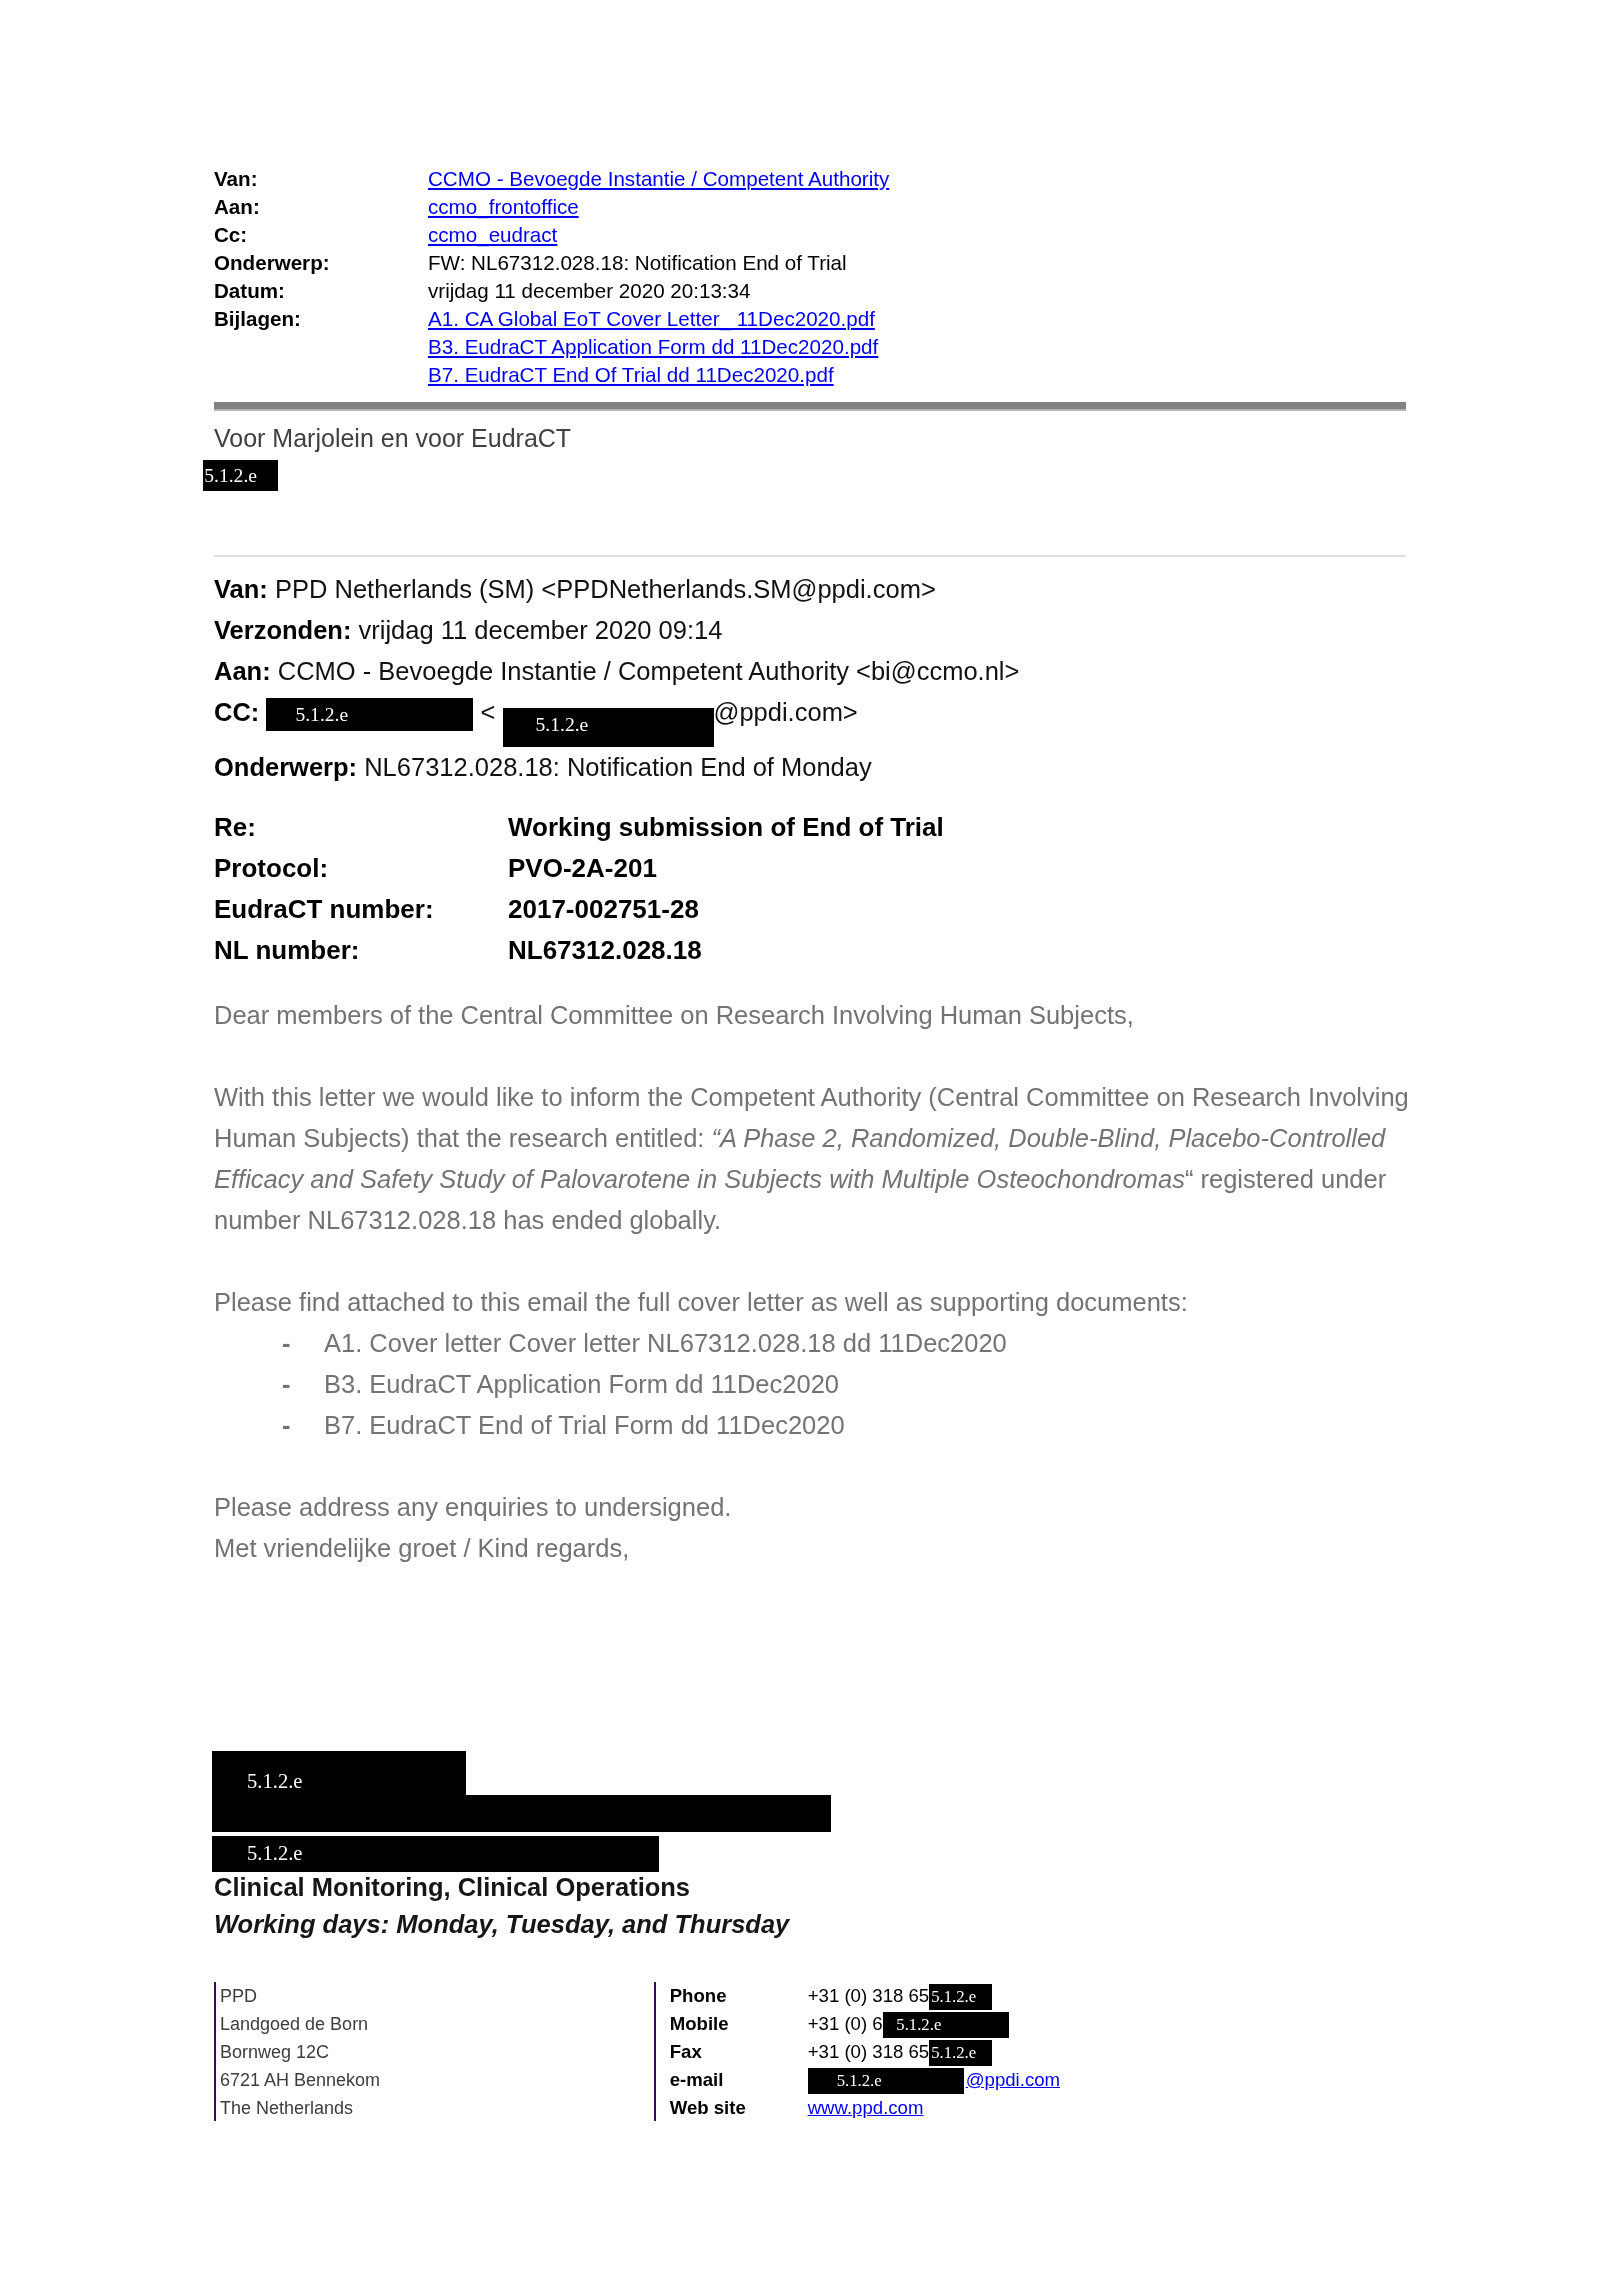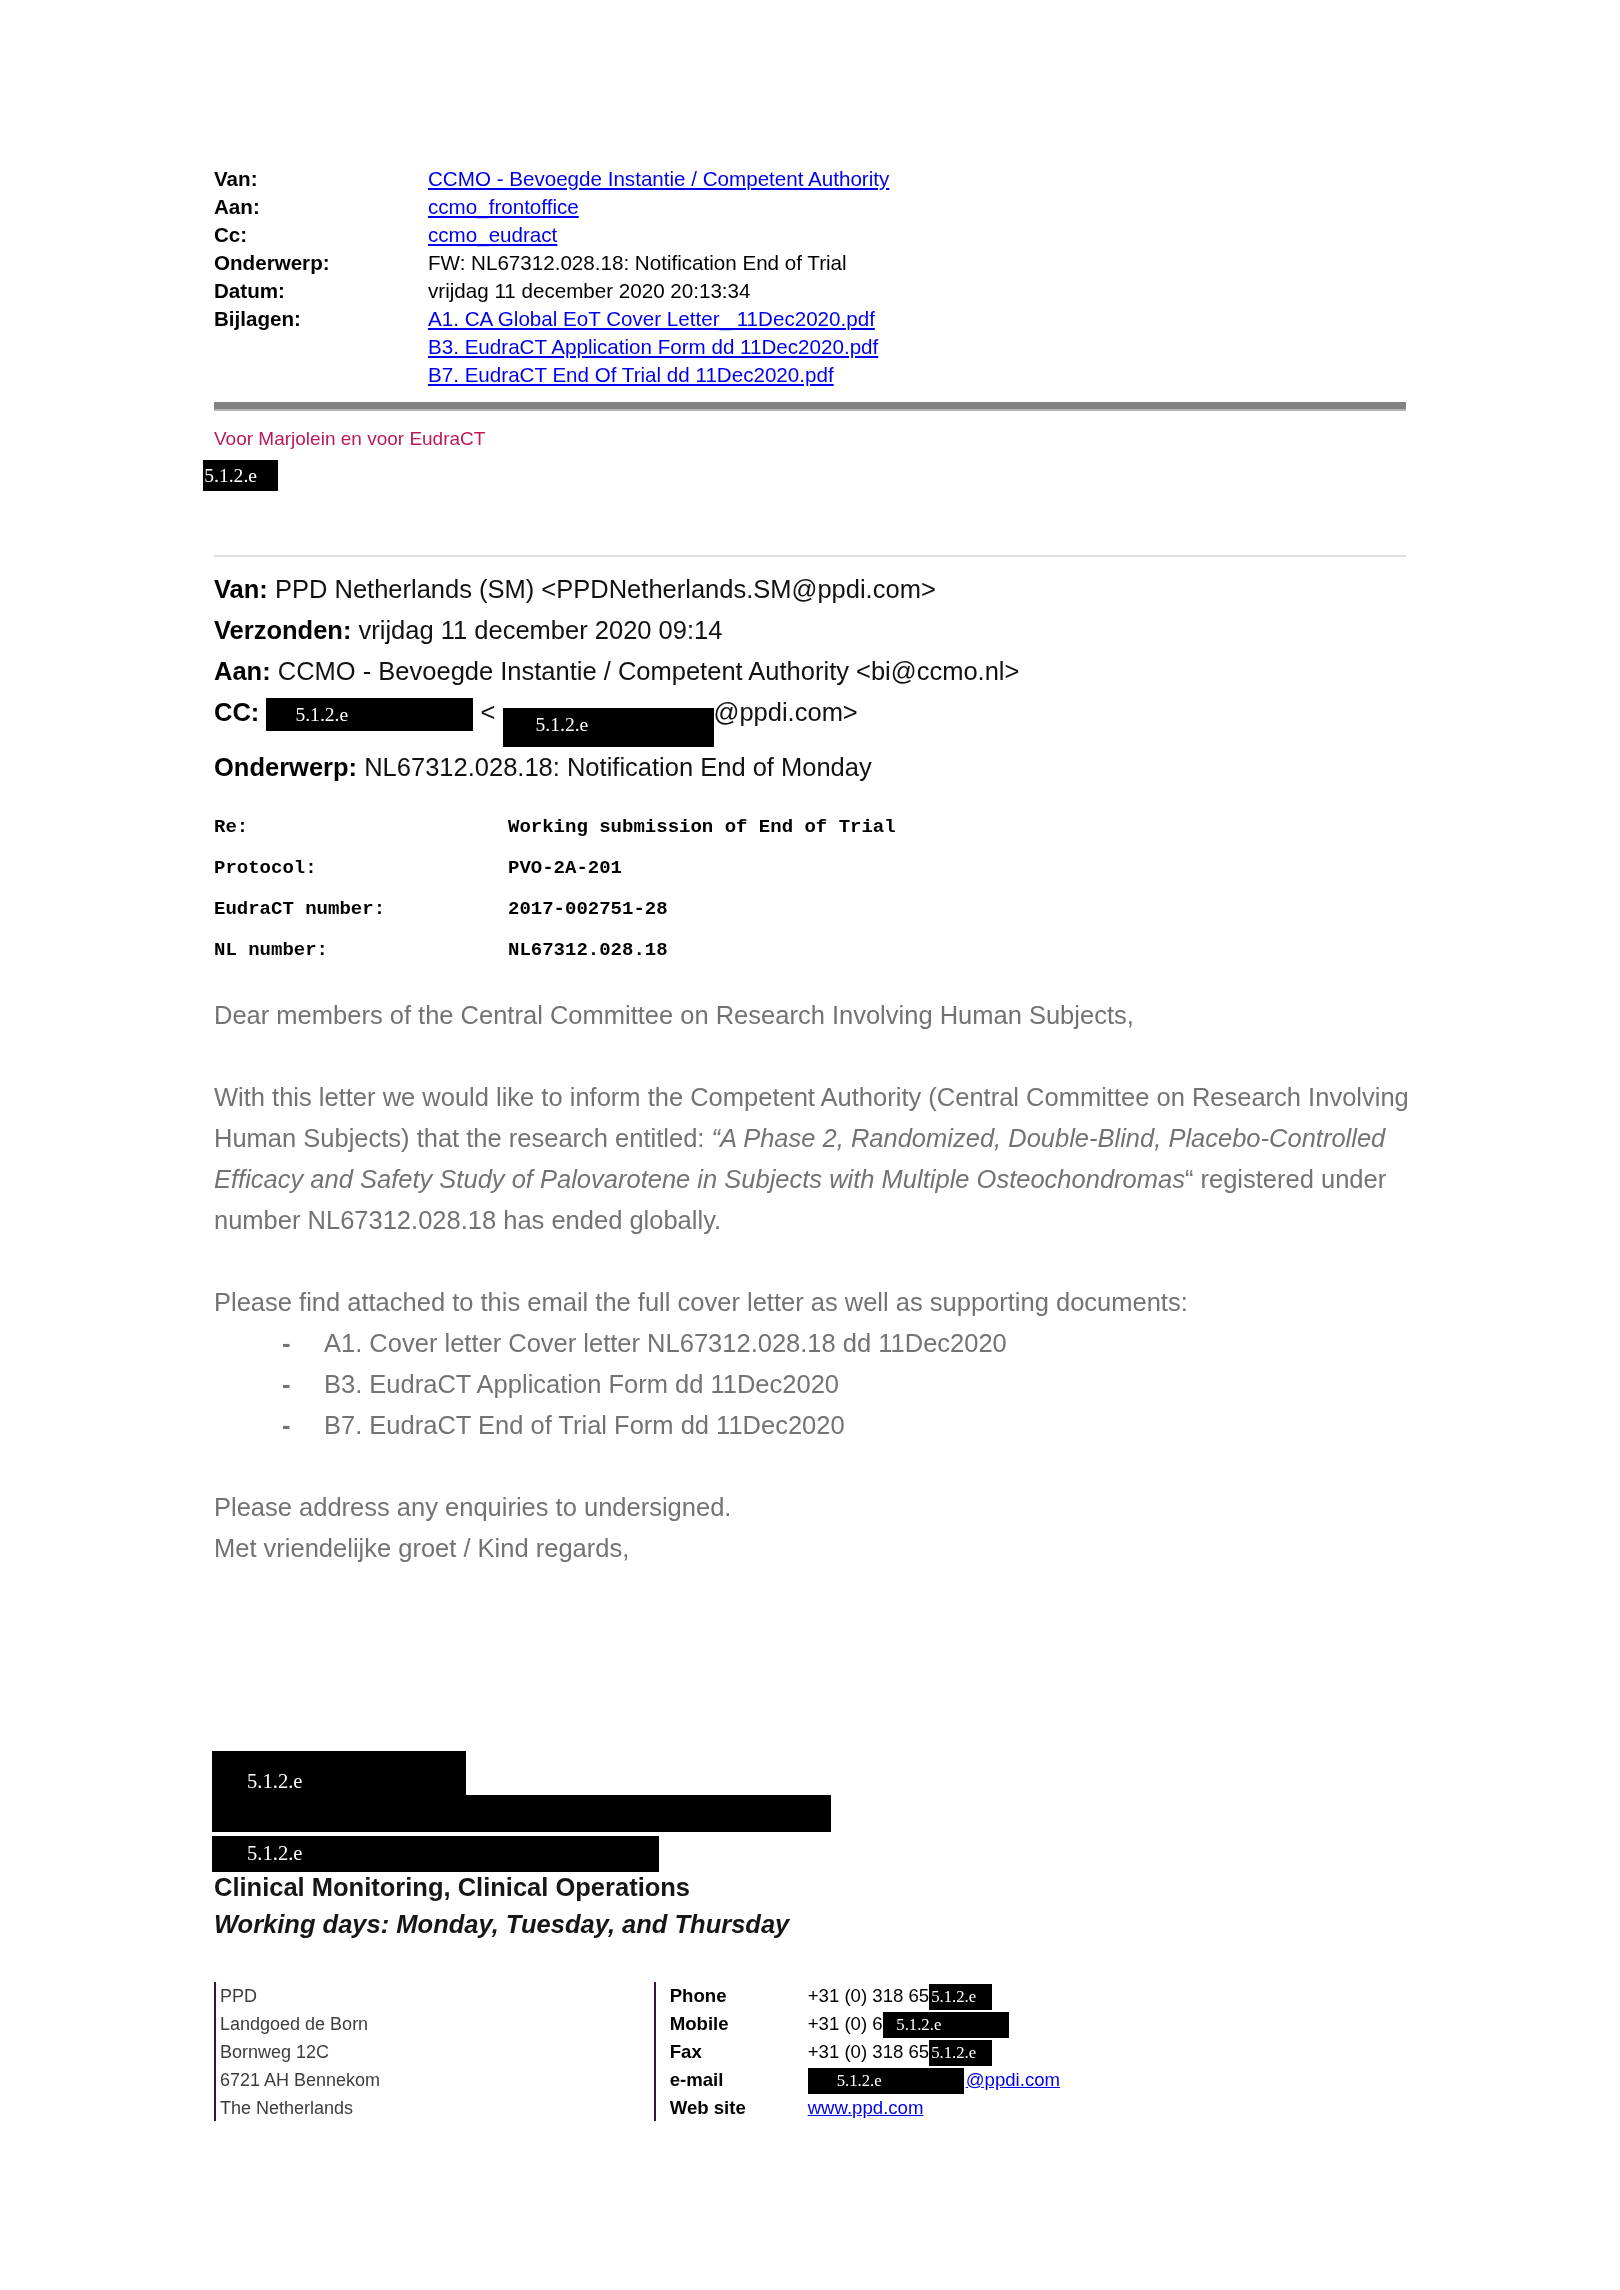--- a/index.html
+++ b/index.html
@@ -11,34 +11,34 @@
   #hdr1{left:214px;top:165px;width:1192px;font-size:20.6px;line-height:28px;color:#000;}
   #hdr1 .row{display:flex;}
   #hdr1 .lbl{width:214px;font-weight:bold;flex:0 0 auto;}
   .lnk{color:#0000ee;text-decoration:underline;cursor:pointer;}
   #hdr1 .att{display:block;}
 
   #graybar{left:214px;top:402px;width:1192px;height:6.9px;background:#828282;border-bottom:2px solid #b5b5b5;}
 
   
   #greet{left:214px;top:422px;}
-  #greet .h{font-size:19px;line-height:33px;color:#be185d;}
+  #greet .h{font-size:25px;line-height:33px;color:#404040;}
   .chip{background:#000;color:#fff;font-family:"Liberation Serif",serif;display:inline-block;}
   #greet .chip{margin-left:-10.8px;margin-top:4.9px;width:74px;height:31px;font-size:19.6px;line-height:31px;padding-left:1px;}
 
   #thinline{left:214px;top:555px;width:1192px;height:2px;background:#dedede;}
 
   
   #hdr2{left:214px;top:569px;width:1192px;font-size:25.5px;line-height:41px;color:#111;}
   #hdr2 b{color:#000;}
   #hdr2 .ccbox1{width:178px;height:33px;font-size:19.6px;line-height:33px;padding-left:29px;vertical-align:middle;}
   #hdr2 .ccbox2{width:178px;height:39px;font-size:19.6px;line-height:33px;padding-left:33px;vertical-align:-9.8px;}
 
   
-  #reblock{left:214px;top:807px;width:1192px;font-size:19px;line-height:41px;font-weight:bold;color:#000;font-family:Liberation Mono, monospace;}
+  #reblock{left:214px;top:807px;width:1192px;font-size:26px;line-height:41px;font-weight:bold;color:#000;}
   #reblock .row{display:flex;}
   #reblock .lbl{width:294px;flex:0 0 auto;}
 
   
   #body{left:214px;top:995px;width:1202px;font-size:25.5px;line-height:41px;color:#737373;}
   .gap{margin-bottom:41px;}
   .em{font-style:italic;}
   .li{display:flex;}
   .li .dash{width:42px;padding-left:68px;flex:0 0 auto;font-weight:bold;}
 

